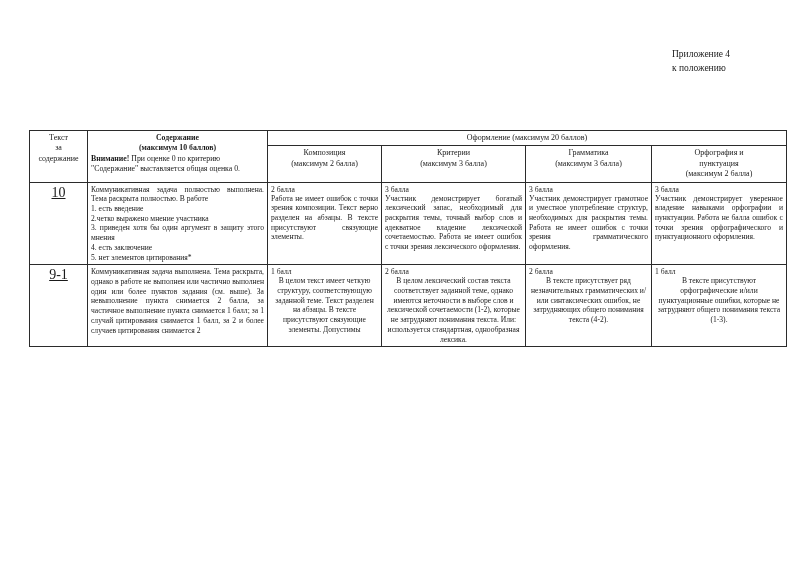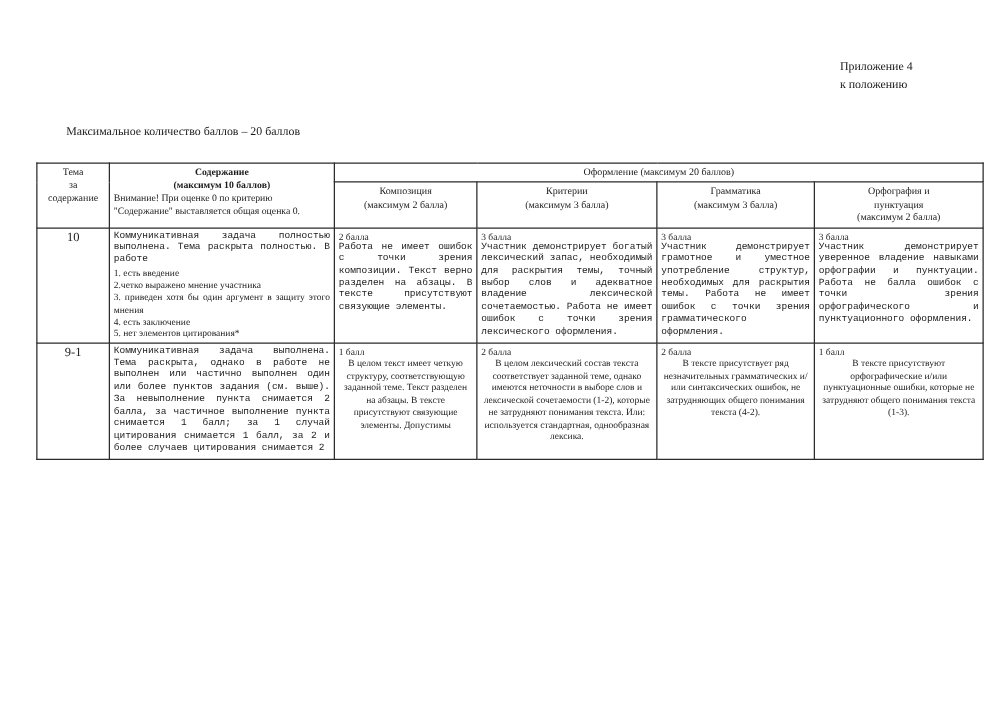--- a/index.html
+++ b/index.html
@@ -93,68 +93,68 @@
   .hdr-content .ttl {
     text-align: center;
     font-weight: bold;
     display: block;
   }
   .hdr-content .warn {
     display: block;
     text-align: left;
     margin-top: 0px;
   }
-  .hdr-content .warn b { font-weight: normal; }
+  .hdr-content .warn b { font-weight: bold; }
 
   .score-cell {
     text-align: center;
     vertical-align: middle;
     font-weight: bold;
-    font-size: 10px;
+    font-size: 14px;
+    text-decoration: underline;
   }
 
   .pts {
     display: block;
     font-weight: normal;
     margin-bottom: 0px;
   }
   .body-text {
     display: block;
     line-height: 1.28;
     text-align: center;
   }
-  .just { text-align: justify; text-align-last: left; font-family: Liberation Mono, monospace; }
+  .just { text-align: justify; text-align-last: left; }
   .lst { display: block; line-height: 1.28; }
 </style>
 </head>
 <body>
 
 <div class="page">
 
   <div class="appendix">
     <div>Приложение 4</div>
     <div>к положению</div>
   </div>
 
 
-  <div class="max-score">Максимальное количество баллов – 20 баллов</div>
 
   <table class="criteria">
     <colgroup>
       <col class="c-score">
       <col class="c-content">
       <col class="c-composition">
       <col class="c-lexis">
       <col class="c-grammar">
       <col class="c-ortho">
     </colgroup>
     <thead>
       <tr>
         <td class="hdr-center" rowspan="2">
-          <span>Тема</span><br>
+          <span>Текст</span><br>
           <span>за</span><br>
           <span>содержание</span>
         </td>
         <td class="hdr-content" rowspan="2">
           <span class="ttl">Содержание</span>
           <span class="ttl">(максимум 10 баллов)</span>
           <span class="warn"><b>Внимание!</b><span> При оценке 0 по критерию "Содержание" выставляется общая оценка 0.</span></span>
         </td>
         <td class="hdr-center" colspan="4">Оформление (максимум 20 баллов)</td>
       </tr>

